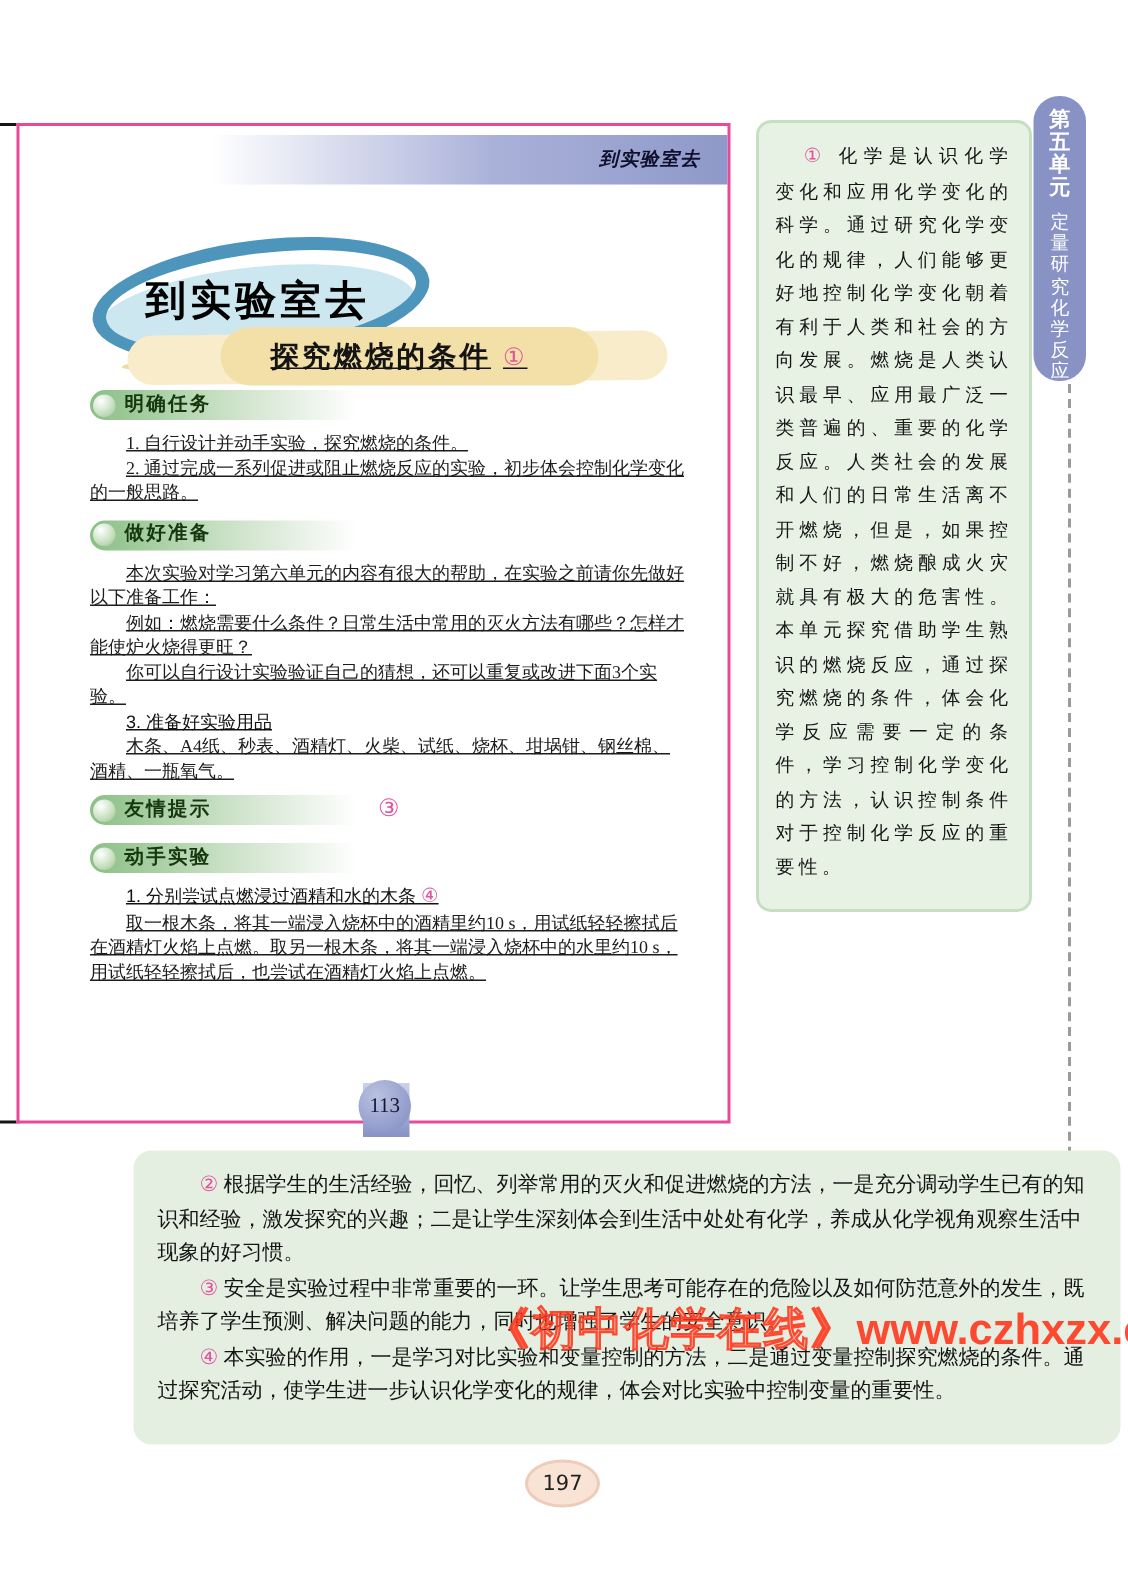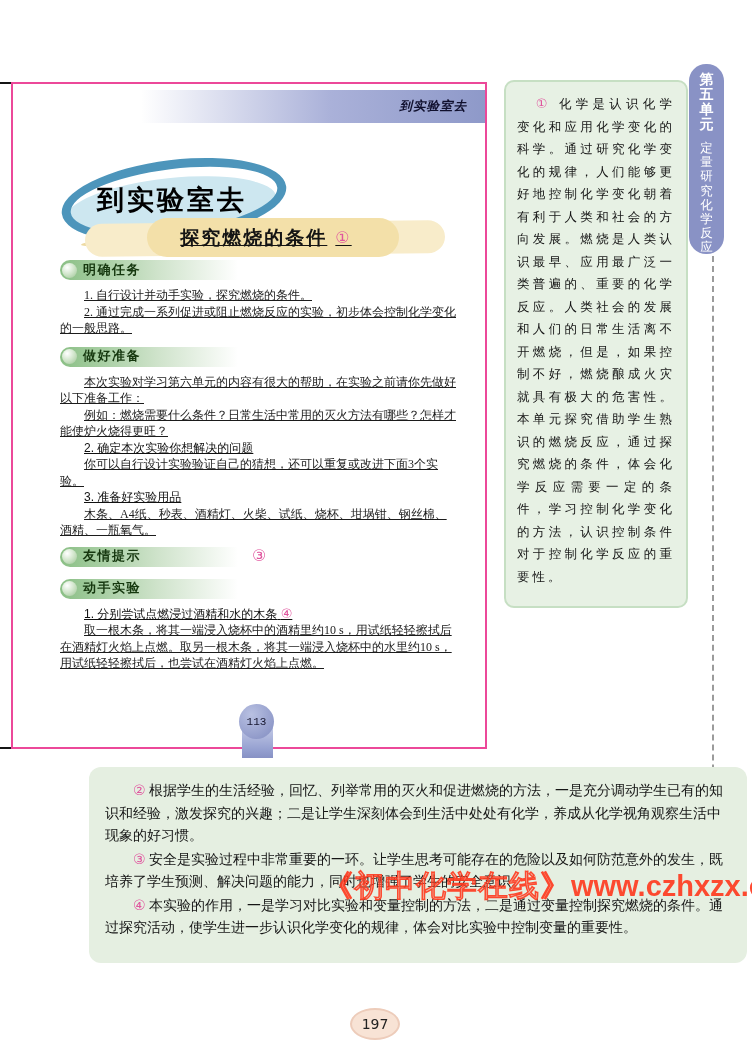--- a/index.html
+++ b/index.html
@@ -43,35 +43,35 @@
   .sect-task{margin-bottom:10px;}
   .sect-prepare{margin-bottom:8px;}
   .sect-tips{margin-bottom:12px;}
   .item-title{font-family:"Liberation Sans","DejaVu Sans",sans-serif;color:#111;}
 
   .pill{position:relative;width:178px;height:20px;margin-bottom:7px;
         background:linear-gradient(to right,#8abf85,#cfe3cb 55%,rgba(255,255,255,0));
         border-radius:10px 0 0 10px;display:flex;align-items:center;gap:6px;padding-left:2px;box-sizing:border-box;}
   .sphere{width:15px;height:15px;border-radius:50%;flex:none;
         background:radial-gradient(circle at 35% 30%,#ffffff,#cfe4c9 50%,#9cc394);}
-  .pill-label{font-family:Liberation Sans, sans-serif;font-weight:bold;font-size:13px;
+  .pill-label{font-family:Liberation Mono, monospace;font-weight:bold;font-size:13px;
         color:#16380f;letter-spacing:1.5px;white-space:nowrap;}
   .pill .ref-out{position:absolute;left:192px;top:1px;}
 
   .ref{font-family:"DejaVu Sans",sans-serif;color:#e0559e;font-size:13px;font-weight:normal;}
   .ref-big{font-family:"DejaVu Sans",sans-serif;color:#e0559e;font-size:16px;font-weight:normal;
         margin-left:8px;vertical-align:1px;}
   .ref-head{font-family:"DejaVu Sans",sans-serif;color:#e0559e;font-size:16px;}
 
   .tab113-ribbon{position:absolute;left:229px;top:638px;width:31px;height:36px;z-index:2;
         background:linear-gradient(#ccd2ea,#96a1d1 75%,#8791c4);}
-  .tab113-circle{position:absolute;left:226px;top:620px;width:35px;height:35px;border-radius:50%;z-index:3;
+  .tab113-circle{position:absolute;left:226px;top:636px;width:35px;height:35px;border-radius:50%;z-index:3;
         background:radial-gradient(circle at 35% 30%,#b9c1e2,#8f99c9 75%);
         display:flex;align-items:center;justify-content:center;
-        font-family:Liberation Mono, monospace;font-size:11px;color:#15152e;}
+        font-family:Liberation Serif, serif;font-size:14px;color:#15152e;}
 
   
   .margin-note{position:absolute;left:504px;top:80px;width:184px;height:528px;box-sizing:border-box;
         background:#e7f1e4;border:2px solid #c6dfc3;border-radius:10px;padding:11px 11px;
         font-size:12.5px;line-height:22.5px;letter-spacing:3px;text-align:justify;color:#161616;}
   .margin-note .first{text-indent:1.5em;margin:0;}
 
   
   .unit-tab{position:absolute;left:689px;top:64px;width:35px;height:190px;background:#8992c5;border-radius:17px;
         display:flex;flex-direction:column;align-items:center;padding-top:8px;box-sizing:border-box;color:#fff;}
@@ -85,21 +85,21 @@
   .notes-box{position:absolute;left:89px;top:767px;width:658px;height:196px;box-sizing:border-box;
         background:#e5efe1;border-radius:12px;padding:12px 16px;font-size:14px;line-height:22.5px;color:#151515;}
   .notes-box p{margin:0;text-indent:2em;}
   .notes-box .ref{font-size:14px;}
 
   .watermark{position:absolute;left:323px;top:866px;white-space:nowrap;z-index:5;opacity:0.92;}
   .wm-cn{font-family:"Liberation Serif","DejaVu Serif",serif;font-weight:normal;font-size:30px;letter-spacing:1px;
         color:rgba(255,59,32,0.30);-webkit-text-stroke:1.5px #ff3b20;}
   .wm-url{font-family:"Liberation Sans","DejaVu Sans",sans-serif;font-weight:bold;font-size:29px;color:#ff3b20;}
 
-  .page-no{position:absolute;left:350px;top:1008px;width:50px;height:32px;box-sizing:border-box;
+  .page-no{position:absolute;left:350px;top:973px;width:50px;height:32px;box-sizing:border-box;
         background:#f8e3d5;border:2px solid #edccba;border-radius:50%;
         display:flex;align-items:center;justify-content:center;
         font-family:"DejaVu Sans",sans-serif;font-size:14px;color:#222;}
 </style>
 </head>
 <body>
 
 <div class="canvas">
 
   <div class="tick tick-top"></div>
@@ -137,21 +137,20 @@
         <p class="indent">2. 通过完成一系列促进或阻止燃烧反应的实验，初步体会控制化学变化的一般思路。</p>
       </div>
 
       <div class="sect-prepare">
         <div class="pill">
           <span class="sphere"></span>
           <span class="pill-label">做好准备</span>
         </div>
         <p class="indent">本次实验对学习第六单元的内容有很大的帮助，在实验之前请你先做好以下准备工作：</p>
         <p class="indent">例如：燃烧需要什么条件？日常生活中常用的灭火方法有哪些？怎样才能使炉火烧得更旺？</p>
-        <p class="indent item-title">2. 确定本次实验你想解决的问题</p>
         <p class="indent">你可以自行设计实验验证自己的猜想，还可以重复或改进下面3个实验。</p>
         <p class="indent item-title">3. 准备好实验用品</p>
         <p class="indent">木条、A4纸、秒表、酒精灯、火柴、试纸、烧杯、坩埚钳、钢丝棉、酒精、一瓶氧气。</p>
       </div>
 
       <div class="sect-tips">
         <div class="pill">
           <span class="sphere"></span>
           <span class="pill-label">友情提示</span>
           <span class="ref-out ref-head">③</span>

